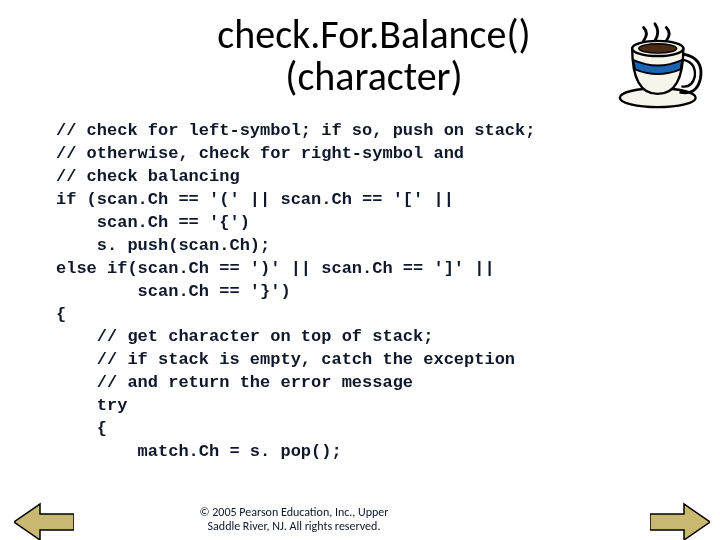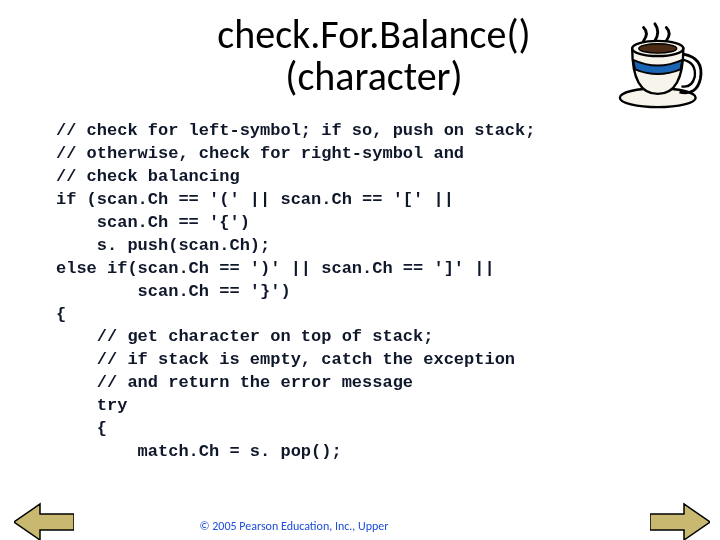--- a/index.html
+++ b/index.html
@@ -37,21 +37,21 @@
     color: #0f172a;
     margin: 22px 0 0 56px;
   }
   .footer {
     position: absolute;
     bottom: 20px;
     left: 0;
     width: 588px;
     text-align: center;
     font-size: 12px;
-    color: #1d4ed8;
+    color: #0f172a;
     font-family: Calibri, Arial, sans-serif;
     line-height: 1.15;
   }
   .cup-icon {
     position: absolute;
     top: 6px;
     right: 10px;
     width: 95px;
     height: 90px;
   }
@@ -112,20 +112,21 @@
 {
     // get character on top of stack;
     // if stack is empty, catch the exception
     // and return the error message
     try
     {
         match.Ch = s. pop();</div>
 
   <div class="footer">
     <span>© 2005 Pearson Education, Inc., Upper</span><br>
+    <span>Saddle River, NJ.  All rights reserved.</span>
   </div>
 
   <div class="arrow-left">
     <svg viewBox="0 0 60 40" width="60" height="40">
       <polygon points="0,20 26,2 26,12 60,12 60,28 26,28 26,38" fill="#c9b870" stroke="#000" stroke-width="1.5"></polygon>
     </svg>
   </div>
 
   <div class="arrow-right">
     <svg viewBox="0 0 60 40" width="60" height="40">

